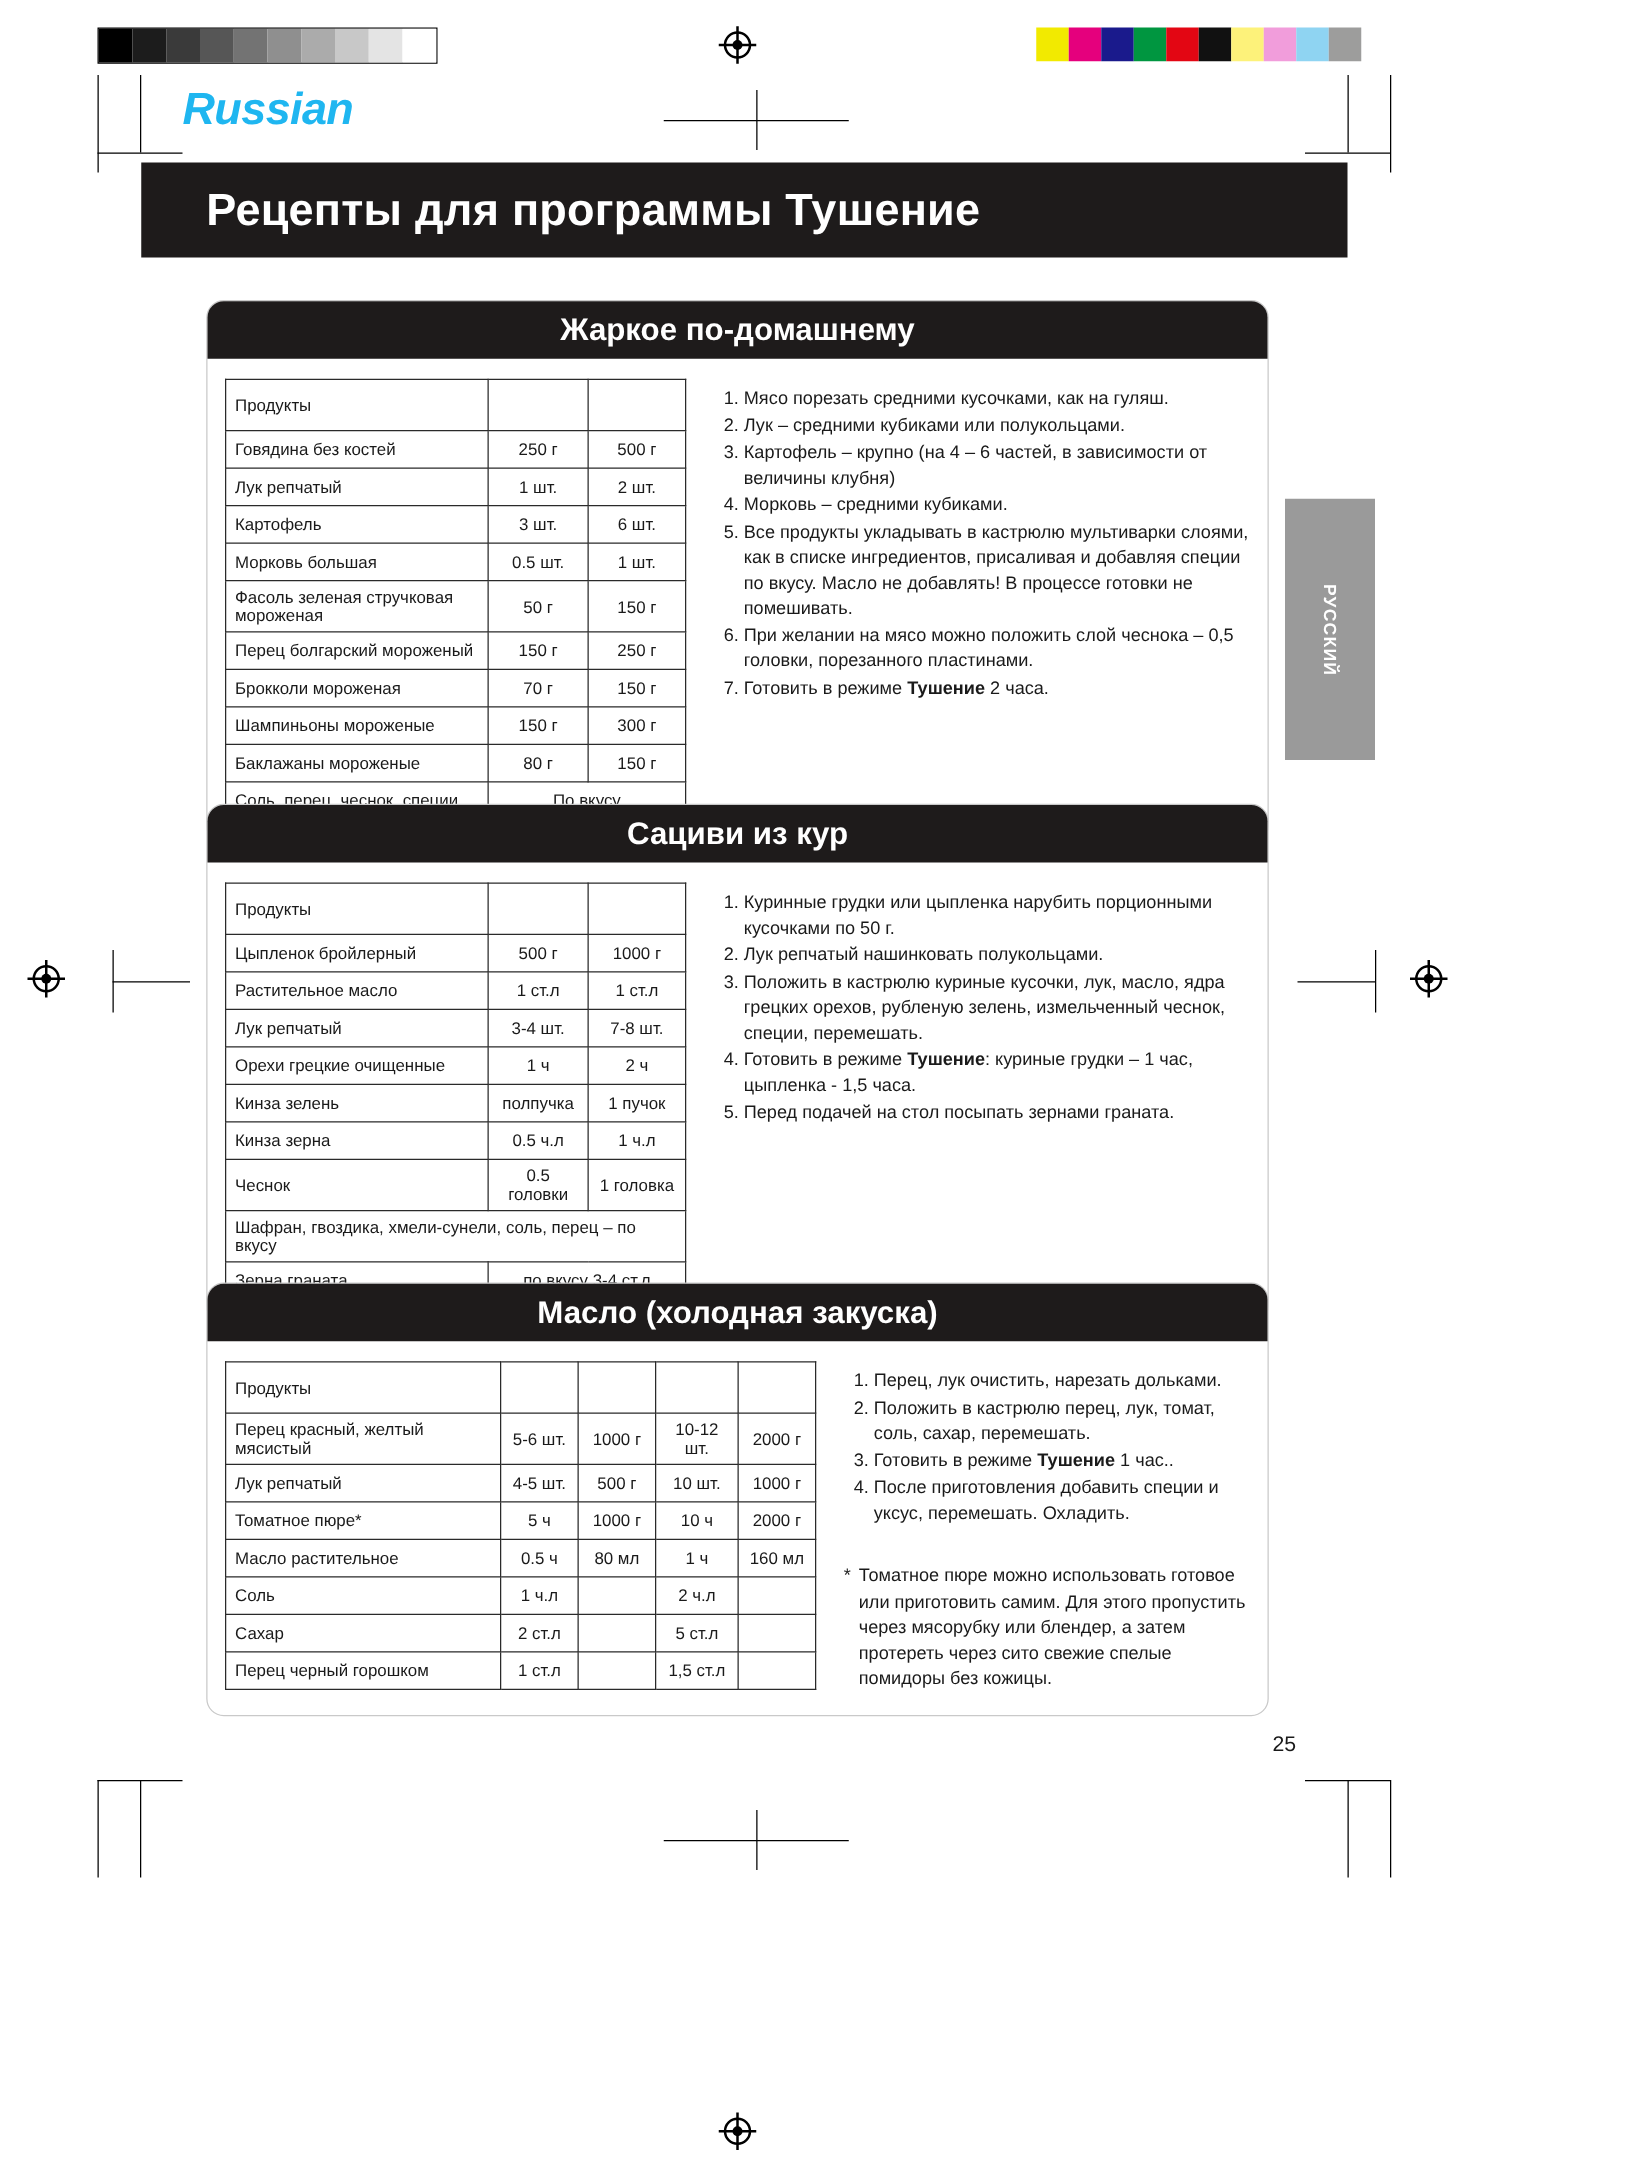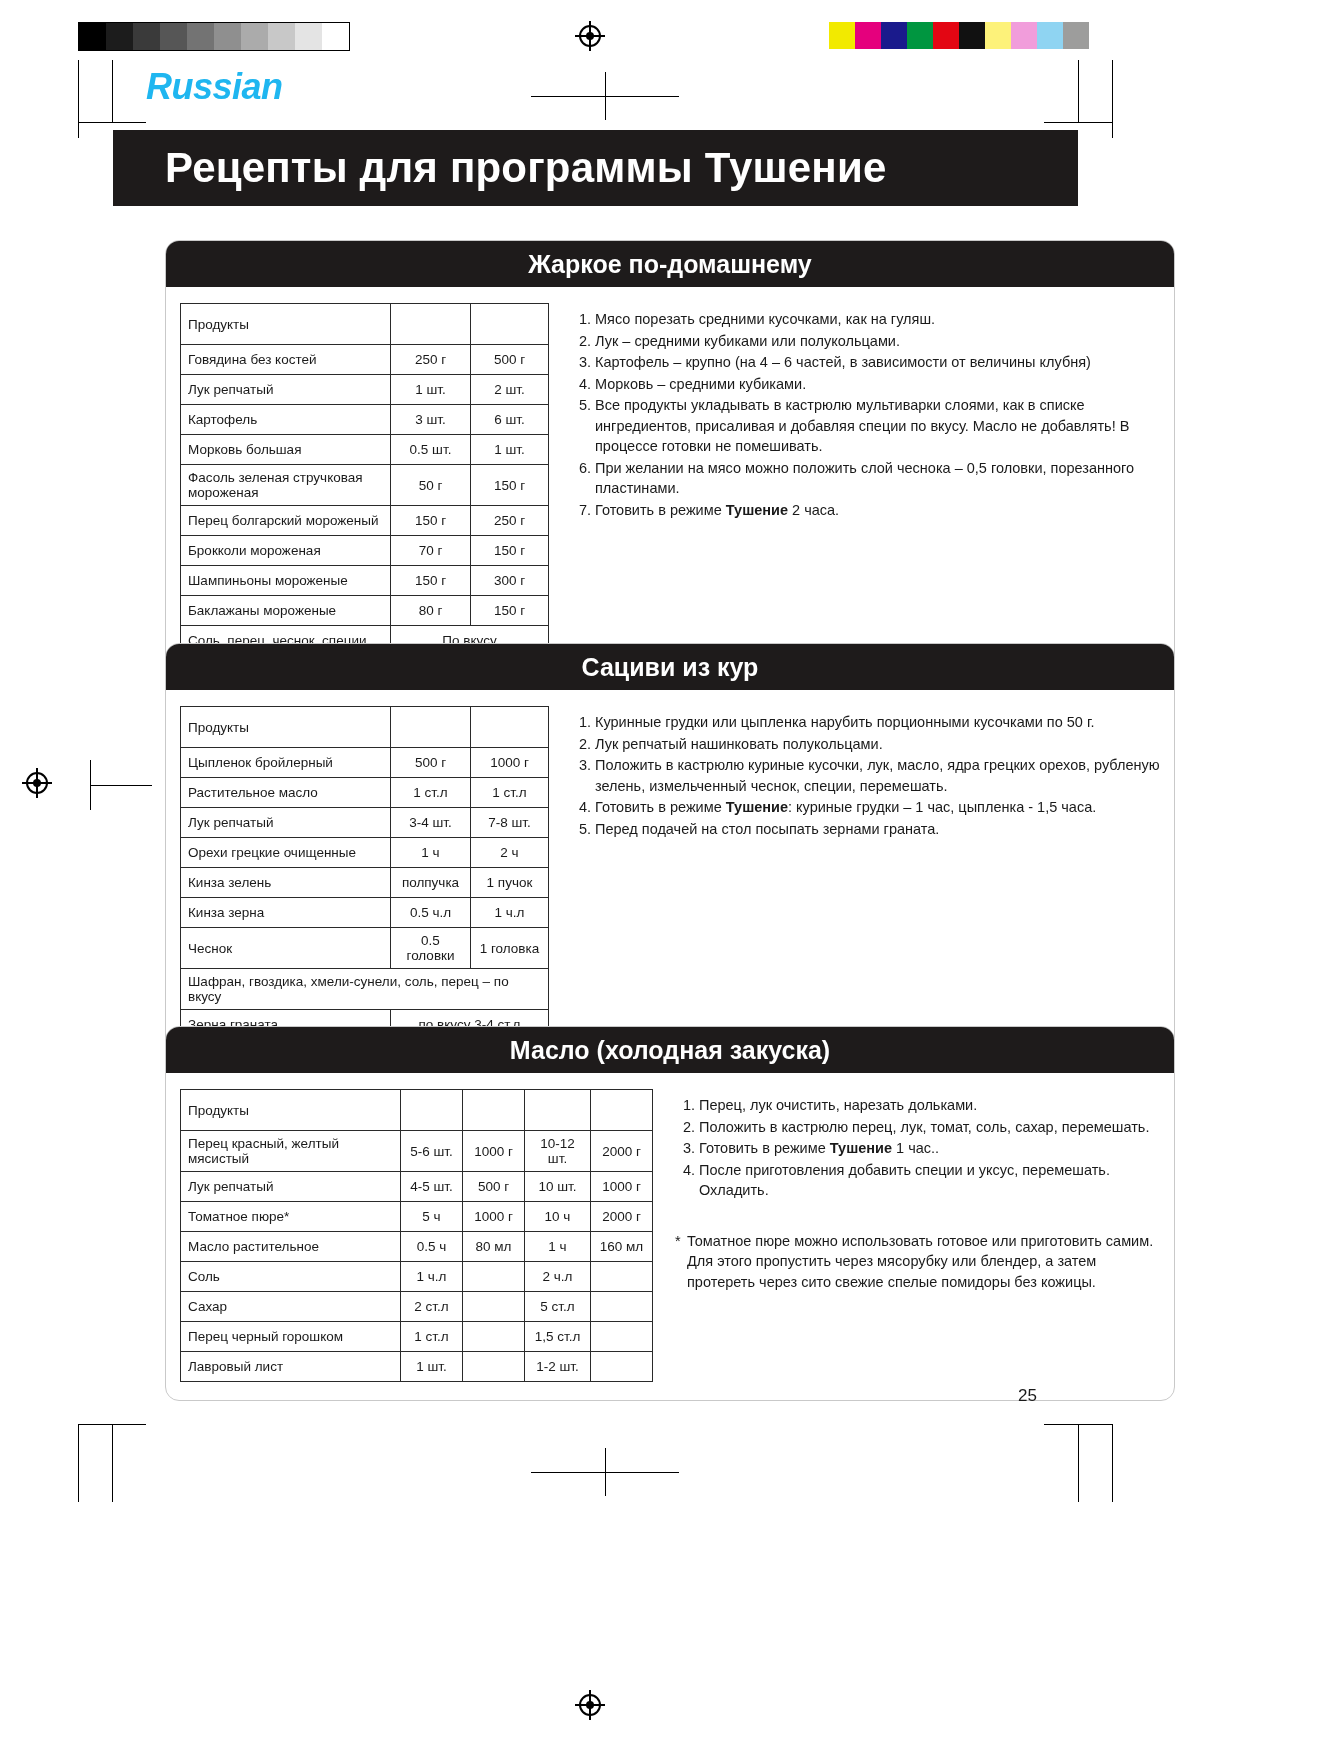--- a/index.html
+++ b/index.html
@@ -31,36 +31,36 @@
     font-size:36px;font-weight:bold;font-style:italic;color:#1fb6f0;
     letter-spacing:-.5px;
   }
 
   
   .title-banner{
     position:absolute;left:113px;top:130px;width:965px;height:76px;
     background:#1e1b1b;display:flex;align-items:center;
   }
   .title-banner h1{
-    margin:0 0 0 52px;color:#fff;font-size:42px;font-weight:bold;letter-spacing:.2px;
+    margin:0 0 0 52px;color:#fff;font-size:36px;font-weight:bold;letter-spacing:.2px;
   }
 
   
   .side-tab{
     position:absolute;left:1028px;top:399px;width:72px;height:209px;background:#9a9a9a;
   }
   .side-tab span{
     position:absolute;left:50%;top:50%;
     transform:translate(-50%,-50%) rotate(90deg);
     white-space:nowrap;color:#fff;font-size:14px;font-weight:bold;letter-spacing:1px;
   }
 
   
   .card{
-    position:absolute;left:165px;width:1010px;
+    position:absolute;left:165px;width:850px;
     border:1px solid #c9c9c9;border-radius:14px;background:#fff;box-sizing:border-box;
   }
   .card-header{
     height:46px;background:#1e1b1b;border-radius:13px 13px 0 0;
     display:flex;align-items:center;justify-content:center;
   }
   .card-header h2{margin:0;color:#fff;font-size:25px;font-weight:bold;}
   .card-body{display:flex;padding:16px 14px 18px 14px;box-sizing:border-box;}
 
   
@@ -400,27 +400,20 @@
               <td class="val tight">5 ст.л</td>
               <td class="val tight"></td>
             </tr>
             <tr>
               <td class="name">Перец черный горошком</td>
               <td class="val tight">1 ст.л</td>
               <td class="val tight"></td>
               <td class="val tight">1,5 ст.л</td>
               <td class="val tight"></td>
             </tr>
-            <tr>
-              <td class="name">Лавровый лист</td>
-              <td class="val tight">1 шт.</td>
-              <td class="val tight"></td>
-              <td class="val tight">1-2 шт.</td>
-              <td class="val tight"></td>
-            </tr>
           </tbody>
         </table>
       </div>
     <div class="steps" id="steps-2">
         <ol>
           <li><span class="num">1.</span>Перец, лук очистить, нарезать дольками.</li>
           <li><span class="num">2.</span>Положить в кастрюлю перец, лук, томат, соль, сахар, перемешать.</li>
           <li><span class="num">3.</span>Готовить в режиме <b>Тушение</b> 1 час..</li>
           <li><span class="num">4.</span>После приготовления добавить специи и уксус, перемешать. Охладить.</li>
         </ol>

